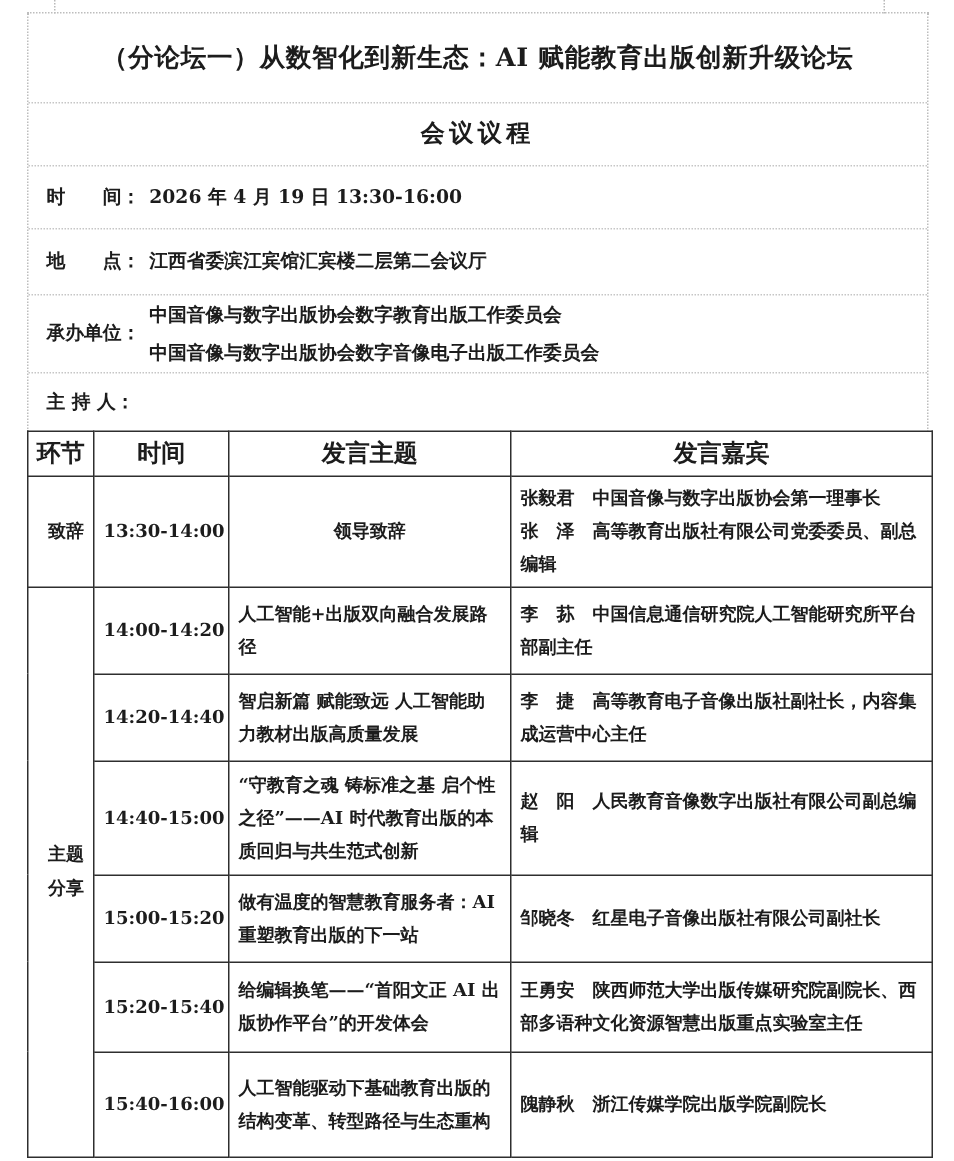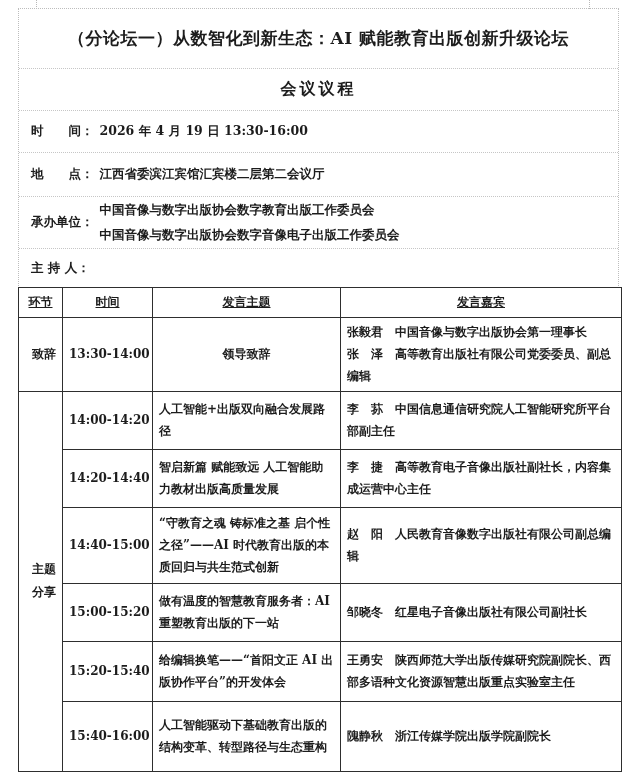--- a/index.html
+++ b/index.html
@@ -47,21 +47,21 @@
   table.agenda col.c-time{width:90px;}
   table.agenda col.c-topic{width:188px;}
   table.agenda col.c-guest{width:281px;}
   table.agenda th, table.agenda td{
     border:1px solid #2e2e2e;
     vertical-align:middle;
     font-weight:bold;
     padding:3px 6px;
     box-sizing:border-box;
   }
-  table.agenda th{text-align:center;font-size:12px;padding:2px;text-decoration:underline;}
+  table.agenda th{text-align:center;font-size:16px;padding:2px;}
   td.stage{text-align:right;line-height:1.9;padding:2px;}
   td.time{text-align:center;white-space:nowrap;padding:2px 1px;font-size:12px;}
   td.topic{text-align:left;line-height:1.85;padding:4px 7px;}
   td.topic.center{text-align:center;}
   td.guest{text-align:left;line-height:1.85;padding:4px 8px;}
   .guest-line{margin:0;}
   tr.h-header{height:30px;}
   tr.h-r1{height:73px;}
   tr.h-r2{height:58px;}
   tr.h-r3{height:58px;}

